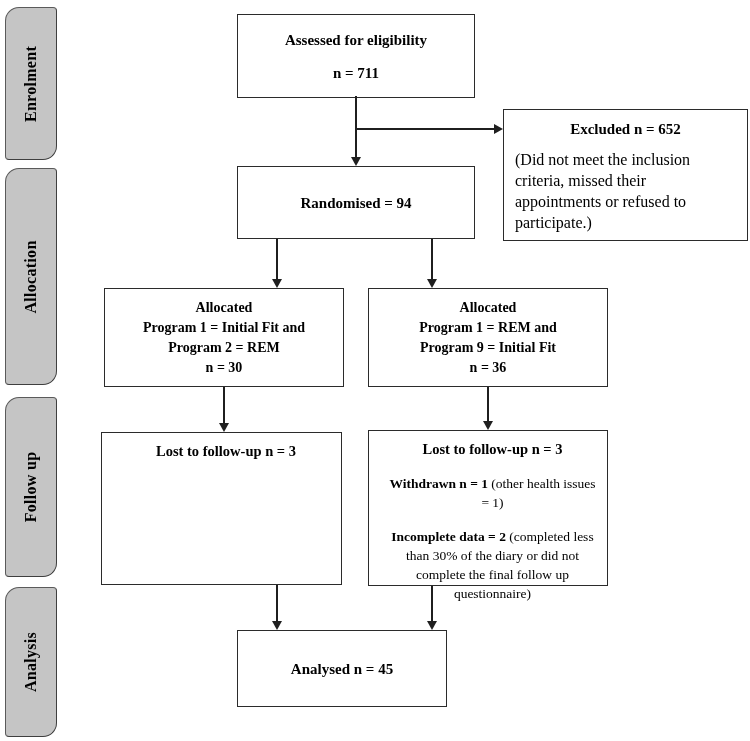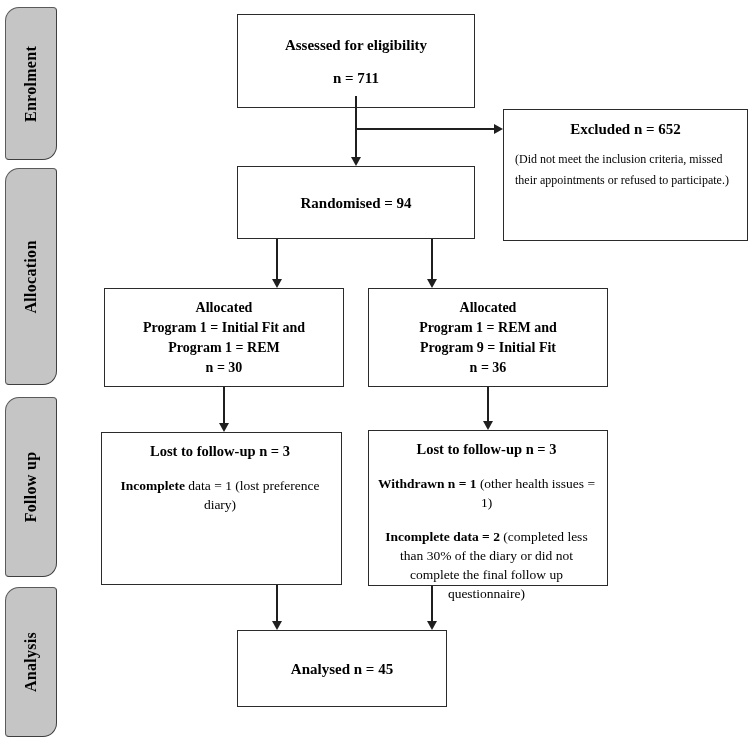--- a/index.html
+++ b/index.html
@@ -65,28 +65,28 @@
   .box-assessed{gap:13px;}
   .box-excluded{
     justify-content:flex-start;
     align-items:stretch;
     text-align:left;
     padding:9px 11px 6px 11px;
     margin-top:36px;
   }
   .box-excluded .title-line{text-align:center;margin:0 0 10px 0;}
   .box-excluded .ex-body{
-    font-size:12px;
+    font-size:16px;
     line-height:21px;
     margin:0;
   }
   .alloc-line{font-weight:bold;font-size:14px;line-height:20px;}
   .fu-box{
     justify-content:flex-start;
-    padding:9px 9px 6px 6px;
+    padding:9px 9px 6px 18px;
     font-size:13.5px;
     line-height:19px;
   }
   .fu-title{font-weight:bold;font-size:14.5px;margin:0 0 15px 0;}
   .fu-item{margin:0 0 15px 0;}
   .fu-item:last-child{margin-bottom:0;}
   
   .vline{position:absolute;width:1.6px;background:var(--line);}
   .hline{position:absolute;height:1.6px;background:var(--line);}
   .ah-down{
@@ -113,51 +113,50 @@
   <div class="phase-tab" style="top:168px;height:217px;">
     <span class="vlabel">Allocation</span>
   </div>
   <div class="phase-tab" style="top:397px;height:180px;">
     <span class="vlabel">Follow up</span>
   </div>
   <div class="phase-tab" style="top:587px;height:150px;">
     <span class="vlabel">Analysis</span>
   </div>
 
-  <div class="fbox box-assessed" style="left:237px;top:14px;width:238px;height:94px;">
+  <div class="fbox box-assessed" style="left:237px;top:14px;width:238px;height:84px;">
     <div class="title-line">Assessed for eligibility</div>
     <div class="title-line">n = 711</div>
   </div>
 
   <div class="fbox box-excluded" style="left:503px;top:73px;width:245px;height:132px;">
     <p class="title-line">Excluded n = 652</p>
     <p class="ex-body">(Did not meet the inclusion criteria, missed their appointments or refused to participate.)</p>
   </div>
 
   <div class="fbox" style="left:237px;top:166px;width:238px;height:73px;">
     <div class="title-line">Randomised = 94</div>
   </div>
 
   <div class="fbox" style="left:104px;top:288px;width:240px;height:99px;">
     <div class="alloc-line">Allocated</div>
     <div class="alloc-line">Program 1 = Initial Fit and</div>
-    <div class="alloc-line">Program 1 = REM</div>
+    <div class="alloc-line">Program 2 = REM</div>
     <div class="alloc-line">n = 30</div>
   </div>
 
   <div class="fbox" style="left:368px;top:288px;width:240px;height:99px;">
     <div class="alloc-line">Allocated</div>
     <div class="alloc-line">Program 1 = REM and</div>
     <div class="alloc-line">Program 9 = Initial Fit</div>
     <div class="alloc-line">n = 36</div>
   </div>
 
   <div class="fbox fu-box" style="left:101px;top:432px;width:241px;height:153px;">
     <p class="fu-title">Lost to follow-up n = 3</p>
-    <p class="fu-item"><span class="bold">Incomplete</span><span> data = 1 (lost preference diary)</span></p>
   </div>
 
   <div class="fbox fu-box" style="left:368px;top:430px;width:240px;height:156px;">
     <p class="fu-title">Lost to follow-up n = 3</p>
     <p class="fu-item"><span class="bold">Withdrawn n = 1</span><span> (other health issues = 1)</span></p>
     <p class="fu-item"><span class="bold">Incomplete data = 2</span><span> (completed less than 30% of the diary or did not complete the final follow up questionnaire)</span></p>
   </div>
 
   <div class="fbox" style="left:237px;top:630px;width:210px;height:77px;">
     <div class="title-line">Analysed n = 45</div>

